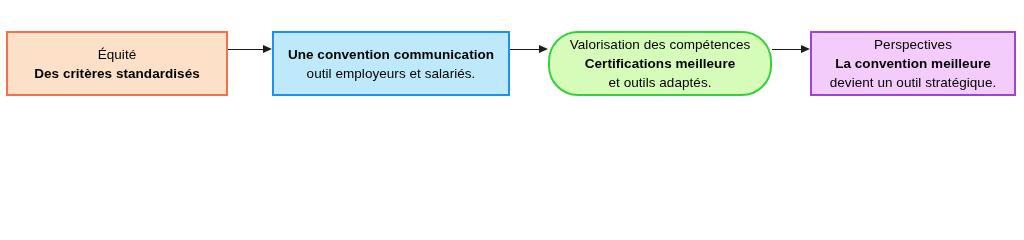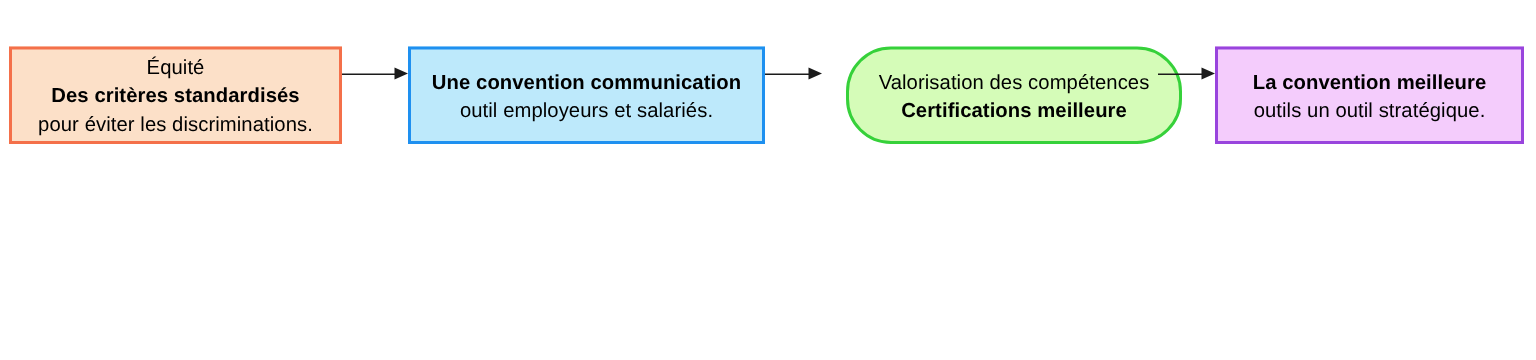--- a/index.html
+++ b/index.html
@@ -39,21 +39,21 @@
     line-height: 19px;
     font-size: 13.5px;
     letter-spacing: 0.05px;
     white-space: nowrap;
   }
   .node-line.emphasis {
     font-weight: bold;
   }
   .node-1 { left: 6px;   width: 222px; background: #FCE0C8; border-color: #F4704A; }
   .node-2 { left: 272px; width: 238px; background: #BDE9FB; border-color: #1E90F0; }
-  .node-3 { left: 564px; width: 224px; background: #D5FCB8; border-color: #36D13A; border-radius: 30px; }
+  .node-3 { left: 548px; width: 224px; background: #D5FCB8; border-color: #36D13A; border-radius: 30px; }
   .node-4 { left: 810px; width: 206px; background: #F4CCFC; border-color: #9944DD; }
 
   .flow-connector {
     position: absolute;
     top: 45px;
     height: 9px;
   }
   .connector-1 { left: 228px; width: 44px; }
   .connector-2 { left: 510px; width: 38px; }
   .connector-3 { left: 772px; width: 38px; }
@@ -77,46 +77,47 @@
   }
 </style>
 </head>
 <body>
 
 <div id="flow-diagram">
 
   <div class="flow-node node-1">
     <span class="node-line">Équité</span>
     <span class="node-line emphasis">Des critères standardisés</span>
-    <span class="node-line">pour éviter les discriminations.</span>
   </div>
 
   <div class="flow-connector connector-1">
     <span class="connector-line"></span>
     <span class="connector-head"></span>
   </div>
 
   <div class="flow-node node-2">
     <span class="node-line emphasis">Une convention communication</span>
     <span class="node-line">outil employeurs et salariés.</span>
   </div>
 
   <div class="flow-connector connector-2">
     <span class="connector-line"></span>
     <span class="connector-head"></span>
   </div>
 
   <div class="flow-node node-3">
     <span class="node-line">Valorisation des compétences</span>
     <span class="node-line emphasis">Certifications meilleure</span>
+    <span class="node-line">et outils adaptés.</span>
   </div>
 
   <div class="flow-connector connector-3">
     <span class="connector-line"></span>
     <span class="connector-head"></span>
   </div>
 
   <div class="flow-node node-4">
+    <span class="node-line">Perspectives</span>
     <span class="node-line emphasis">La convention meilleure</span>
-    <span class="node-line">outils un outil stratégique.</span>
+    <span class="node-line">devient un outil stratégique.</span>
   </div>
 
 </div>
 
 </body></html>

